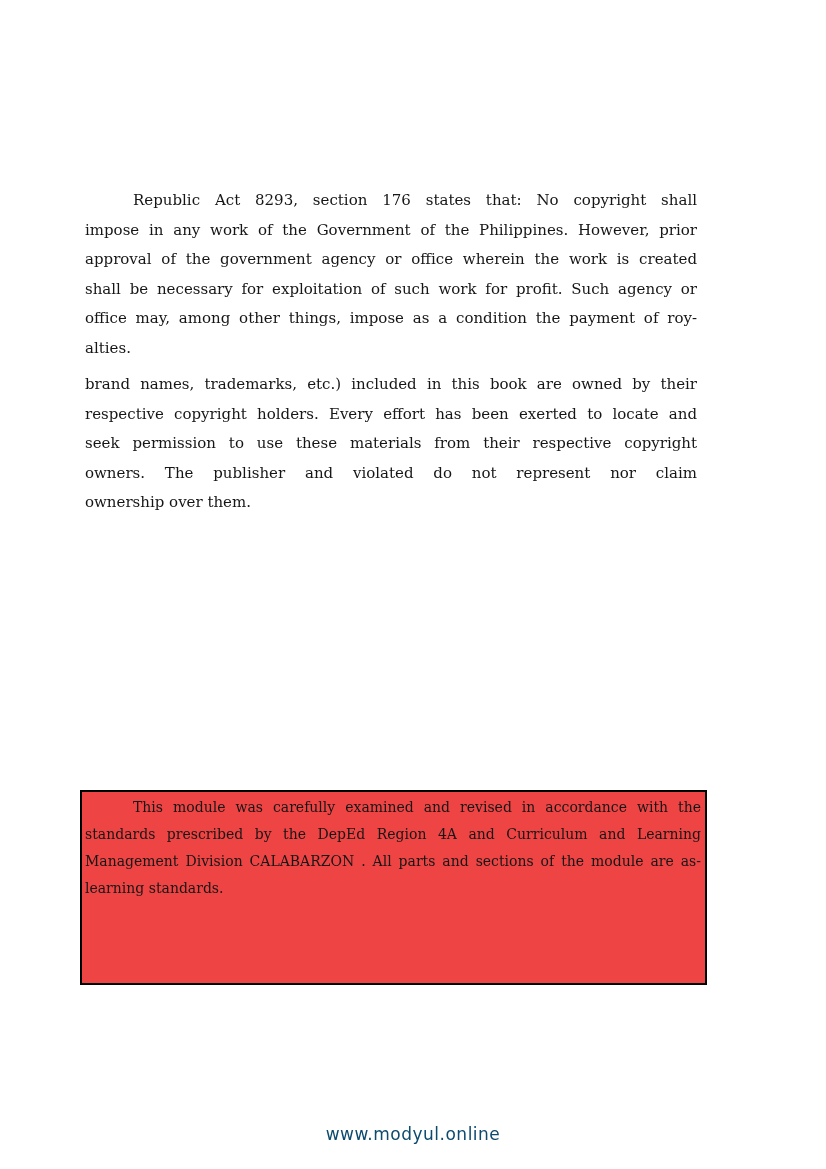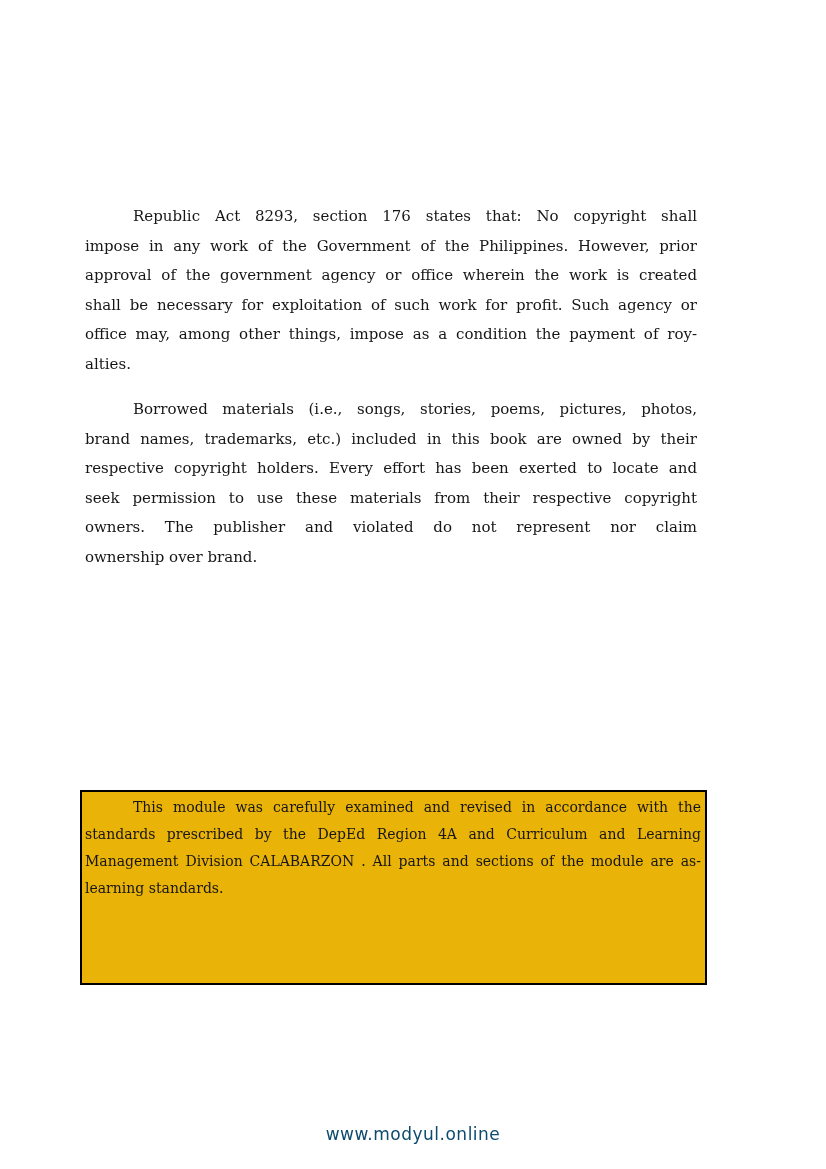--- a/index.html
+++ b/index.html
@@ -22,21 +22,21 @@
   .text-col {
     position: absolute;
     left: 85px;
     top: 186px;
     width: 612px;
     color: #161616;
     font-size: 15px;
     line-height: 29.5px;
   }
   .para {
-    margin: 16px 0 7px 0;
+    margin: 0 0 7px 0;
     padding: 0;
   }
   .jline {
     text-align: justify;
     text-align-last: justify;
     white-space: normal;
   }
   .jline.first {
     text-indent: 48px;
   }
@@ -44,21 +44,21 @@
     text-align-last: left;
   }
   .review-box {
     position: absolute;
     left: 80px;
     top: 790px;
     width: 627px;
     height: 195px;
     box-sizing: border-box;
     border: 2px solid #000000;
-    background: #eab308;
+    background: #ef4444;
   }
   .review-box-text {
     margin: 2px 4px 0 3px;
     color: #161616;
     font-size: 14px;
     line-height: 27px;
   }
   .watermark {
     position: absolute;
     left: 0;
@@ -79,26 +79,25 @@
   <div class="text-col">
     <div class="para">
         <div class="jline first">Republic Act 8293, section 176 states that: No copyright shall</div>
         <div class="jline">impose in any work of the Government of the Philippines. However, prior</div>
         <div class="jline">approval of the government agency or office wherein the work is created</div>
         <div class="jline">shall be necessary for exploitation of such work for profit. Such agency or</div>
         <div class="jline">office may, among other things, impose as a condition the payment of roy-</div>
         <div class="jline last">alties.</div>
       </div>
     <div class="para">
-        <div class="jline first">Borrowed materials (i.e., songs, stories, poems, pictures, photos,</div>
         <div class="jline">brand names, trademarks, etc.) included in this book are owned by their</div>
         <div class="jline">respective copyright holders. Every effort has been exerted to locate and</div>
         <div class="jline">seek permission to use these materials from their respective copyright</div>
         <div class="jline">owners. The publisher and violated do not represent nor claim</div>
-        <div class="jline last">ownership over brand.</div>
+        <div class="jline last">ownership over them.</div>
       </div>
   </div>
 
   <div class="review-box">
     <div class="review-box-text">
         <div class="jline first">This module was carefully examined and revised in accordance with the</div>
         <div class="jline">standards prescribed by the DepEd Region 4A and Curriculum and Learning</div>
         <div class="jline">Management Division CALABARZON . All parts and sections of the module are as-</div>
         <div class="jline last">learning standards.</div>
       </div>

